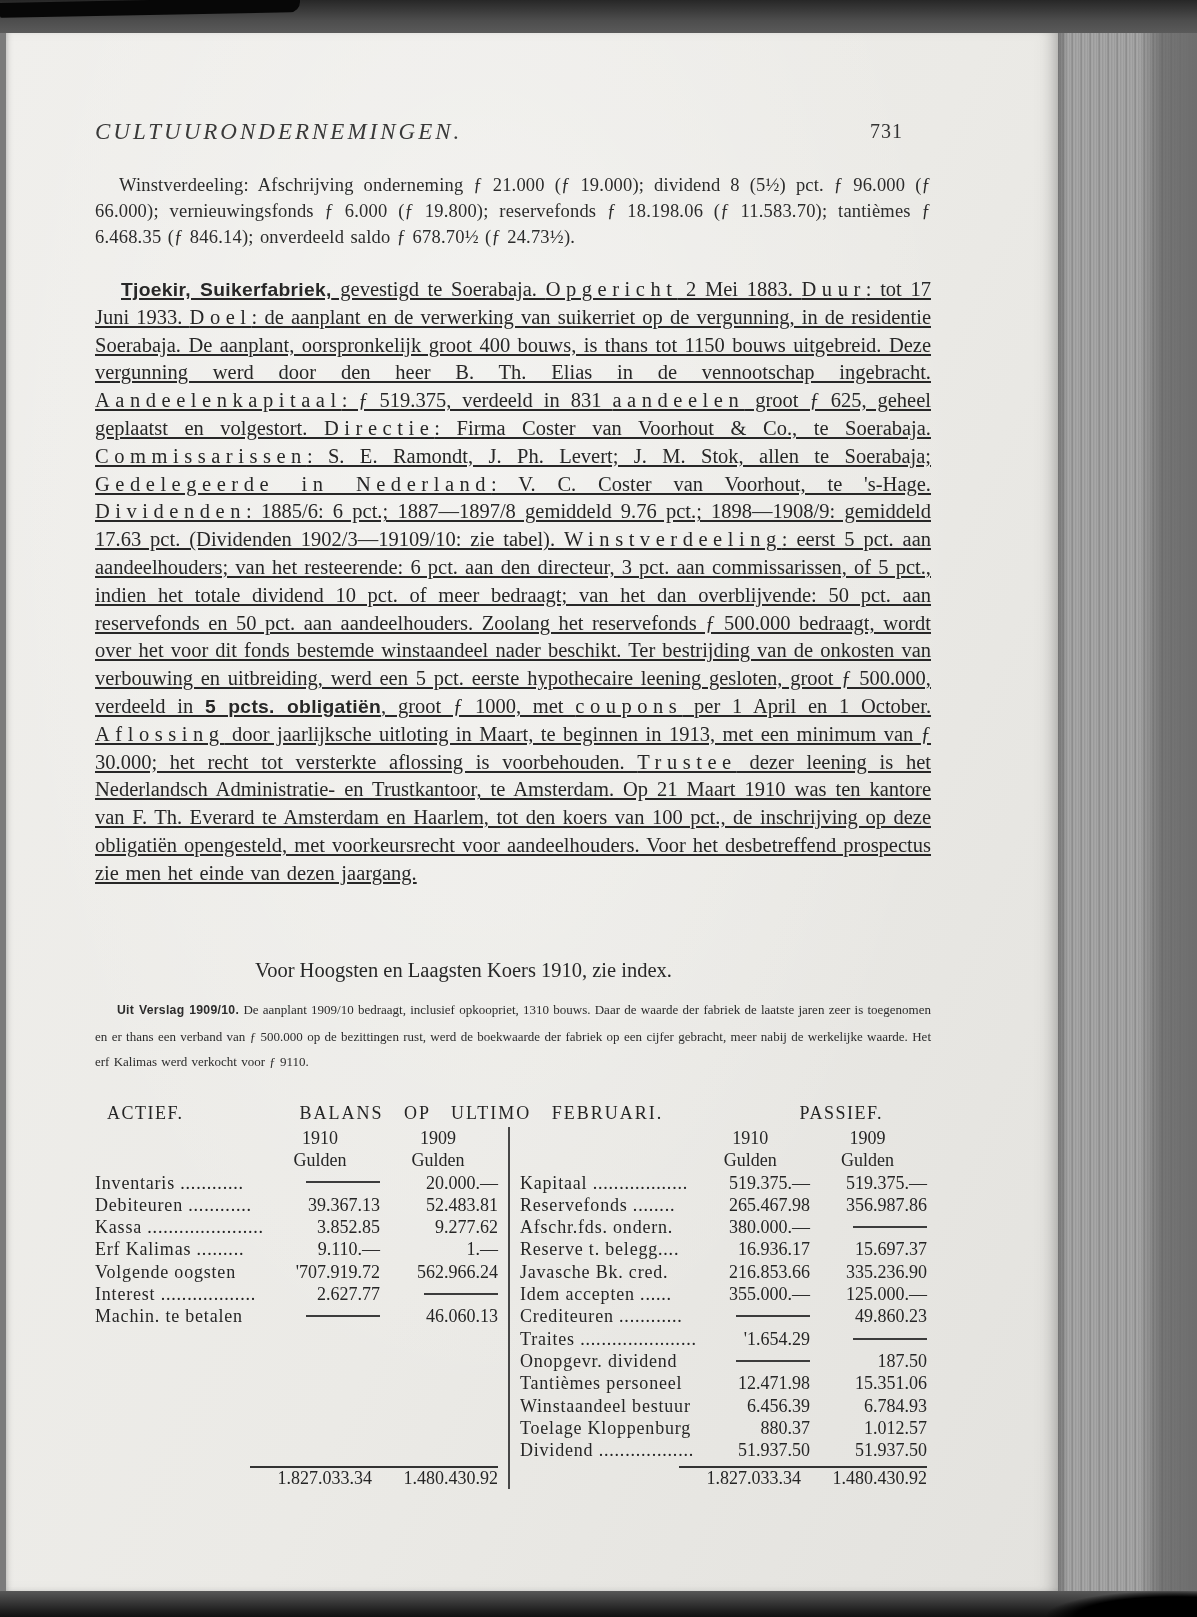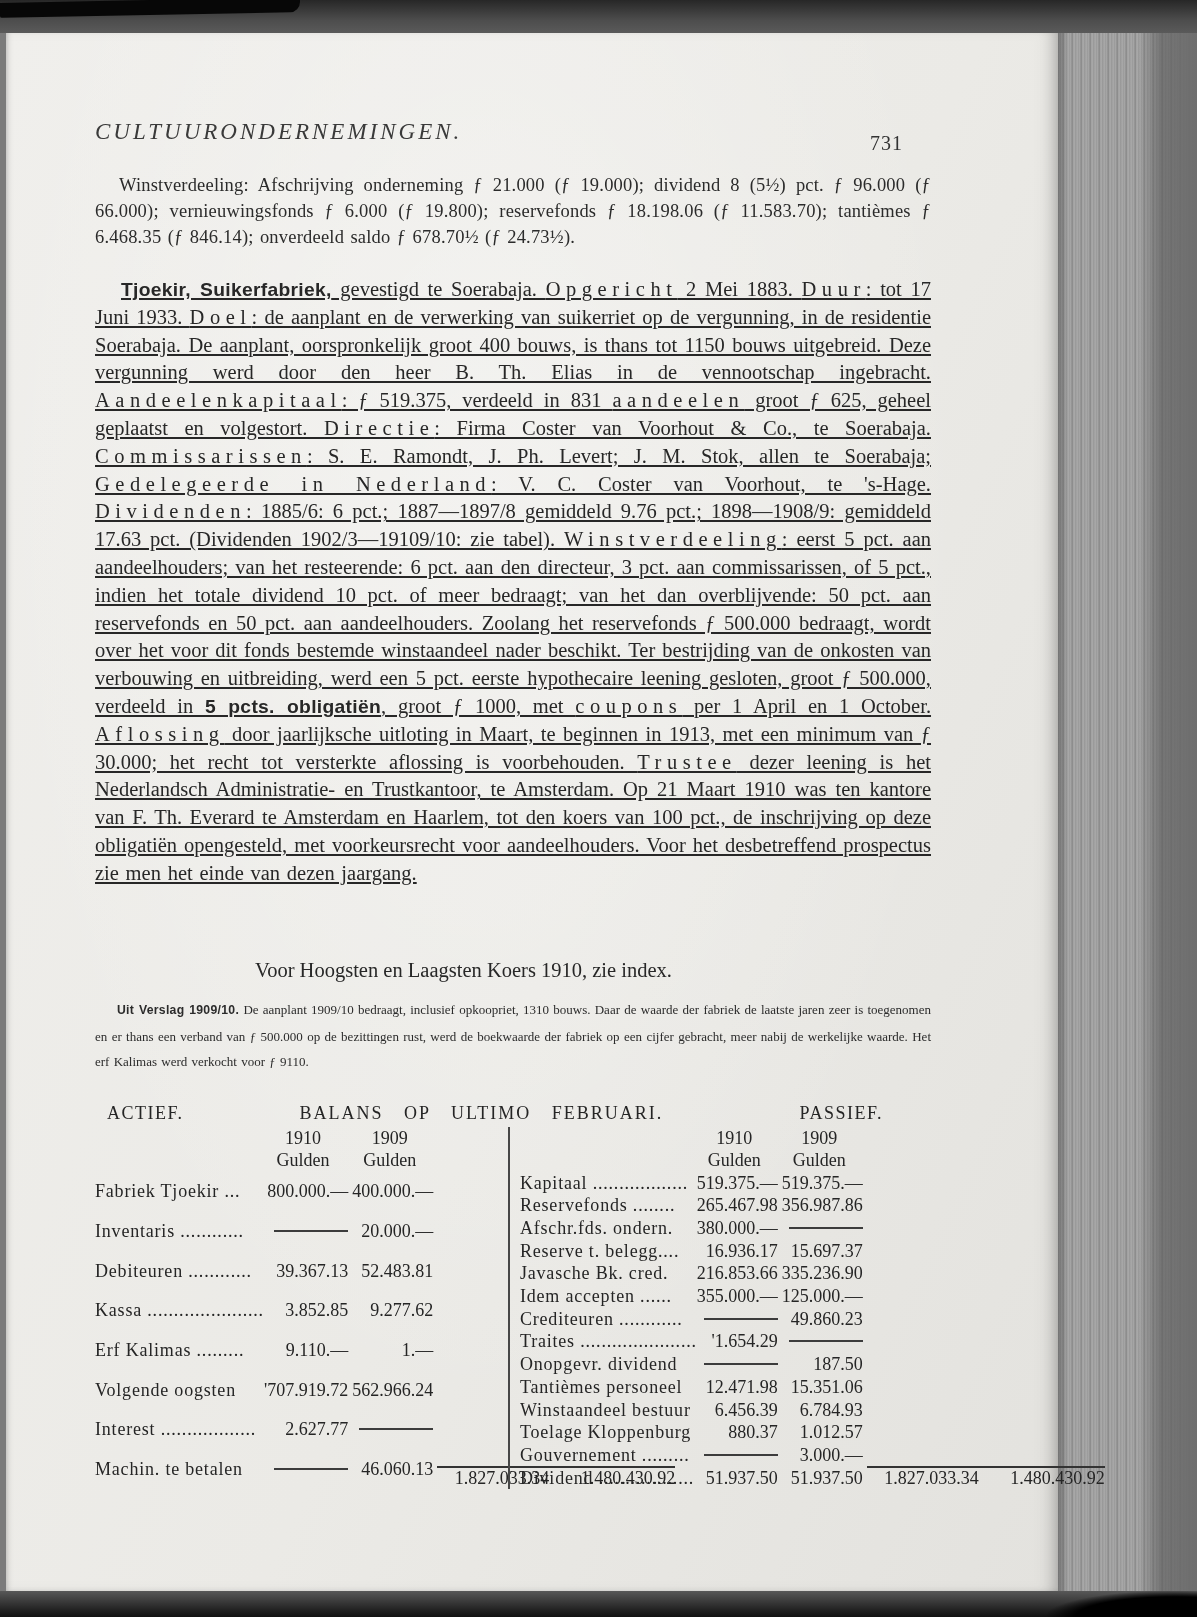--- a/index.html
+++ b/index.html
@@ -43,21 +43,21 @@
       radial-gradient(ellipse at 45% 30%, rgba(255,255,255,.35), rgba(255,255,255,0) 60%),
       linear-gradient(115deg,#f0efec 0%,#ebeae6 55%,#e3e2de 100%);
     box-shadow:inset -14px 0 18px -12px rgba(90,90,90,.55), inset 3px 0 6px -3px rgba(90,90,90,.5);
   }
   .content{position:absolute;left:89px;top:0;width:836px;}
   
   .running-head{margin-top:88px;position:relative;text-align:left;height:28px;}
   .head-title{
     font-style:italic;font-size:23px;letter-spacing:3px;color:#3a3a3a;word-spacing:2px;
   }
-  .page-num{position:absolute;right:28px;top:13px;font-size:20px;color:#333;font-style:normal;letter-spacing:1px;}
+  .page-num{position:absolute;right:28px;top:1px;font-size:20px;color:#333;font-style:normal;letter-spacing:1px;}
   
   p{margin:0;}
   .intro{
     margin-top:25px;font-size:18.5px;line-height:26px;text-align:justify;text-indent:24px;
     color:#2b2b2b;letter-spacing:.2px;word-spacing:1.5px;
   }
   .main{
     margin-top:26px;font-size:20.5px;line-height:27.8px;text-align:justify;text-indent:26px;
     min-height:680px;color:#272727;word-spacing:1.6px;text-decoration:underline;
   }
@@ -68,21 +68,21 @@
     margin-top:12px;font-size:13px;line-height:25.6px;text-align:justify;text-indent:22px;
     color:#2b2b2b;word-spacing:1px;min-height:96px;
   }
   
   .balance{margin-top:8px;font-size:18px;color:#252525;}
   .balance-head{display:flex;align-items:flex-end;line-height:24px;}
   .bh-actief{margin-left:12px;letter-spacing:1.5px;}
   .bh-title{margin-left:116px;letter-spacing:2px;word-spacing:14px;}
   .bh-passief{margin-left:auto;margin-right:48px;letter-spacing:1.5px;}
   .balance-body{display:flex;margin-top:2px;min-height:362px;}
-  .half{display:flex;flex-direction:row;}
+  .half{display:flex;flex-direction:column;}
   .half.left{width:49.4%;padding-right:6px;box-sizing:border-box;}
   .half.right{width:50.6%;border-left:2px solid #474747;padding-left:10px;box-sizing:border-box;}
   table.bt{border-collapse:collapse;width:100%;}
   .bt td{padding:0;line-height:22.3px;font-size:18px;white-space:nowrap;}
   .bt td.lbl{text-align:left;letter-spacing:.8px;overflow:hidden;}
   .bt td.val{width:108px;text-align:right;padding-right:4px;}
   .bt thead td.val{text-align:center;padding-right:10px;}
   .dashrule{display:inline-block;width:74px;height:0;border-top:2px solid #3c3c3c;vertical-align:middle;margin-bottom:4px;}
   .totline{
     margin-top:auto;margin-left:auto;display:flex;justify-content:flex-end;gap:14px;
@@ -130,25 +130,20 @@
                 <td class="val">1909</td>
               </tr>
               <tr>
                 <td class="lbl"></td>
                 <td class="val">Gulden</td>
                 <td class="val">Gulden</td>
               </tr>
             </thead>
             <tbody>
                 <tr>
-                  <td class="lbl">Fabriek Tjoekir ...</td>
-                  <td class="val">800.000.—</td>
-                  <td class="val">400.000.—</td>
-                </tr>
-                <tr>
                   <td class="lbl">Inventaris ............</td>
                   <td class="val"><span class="dashrule"></span></td>
                   <td class="val">20.000.—</td>
                 </tr>
                 <tr>
                   <td class="lbl">Debiteuren ............</td>
                   <td class="val">39.367.13</td>
                   <td class="val">52.483.81</td>
                 </tr>
                 <tr>
@@ -253,25 +248,20 @@
                   <td class="lbl">Winstaandeel bestuur</td>
                   <td class="val">6.456.39</td>
                   <td class="val">6.784.93</td>
                 </tr>
                 <tr>
                   <td class="lbl">Toelage Kloppenburg</td>
                   <td class="val">880.37</td>
                   <td class="val">1.012.57</td>
                 </tr>
                 <tr>
-                  <td class="lbl">Gouvernement .........</td>
-                  <td class="val"><span class="dashrule"></span></td>
-                  <td class="val">3.000.—</td>
-                </tr>
-                <tr>
                   <td class="lbl">Dividend ..................</td>
                   <td class="val">51.937.50</td>
                   <td class="val">51.937.50</td>
                 </tr>
               </tbody>
           </table>
           <div class="totline">
             <span class="tv">1.827.033.34</span>
             <span class="tv">1.480.430.92</span>
           </div>

